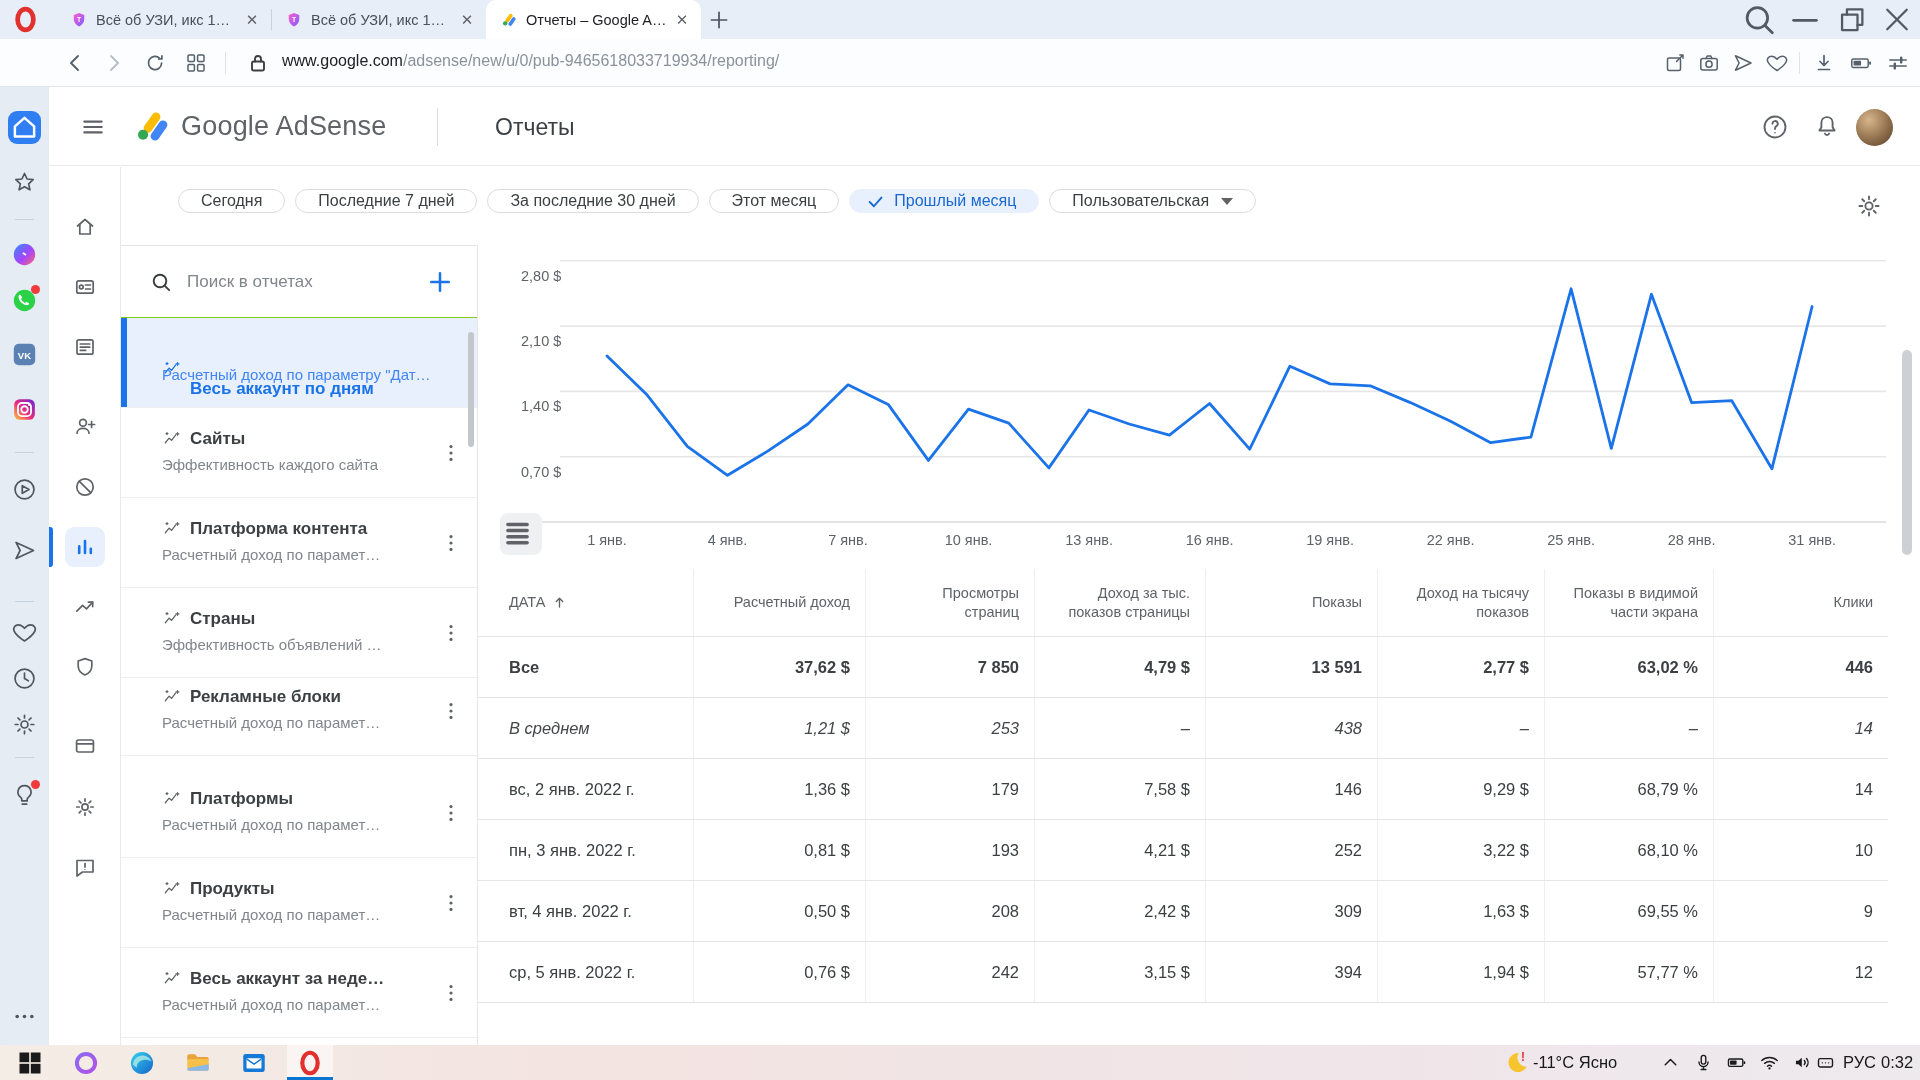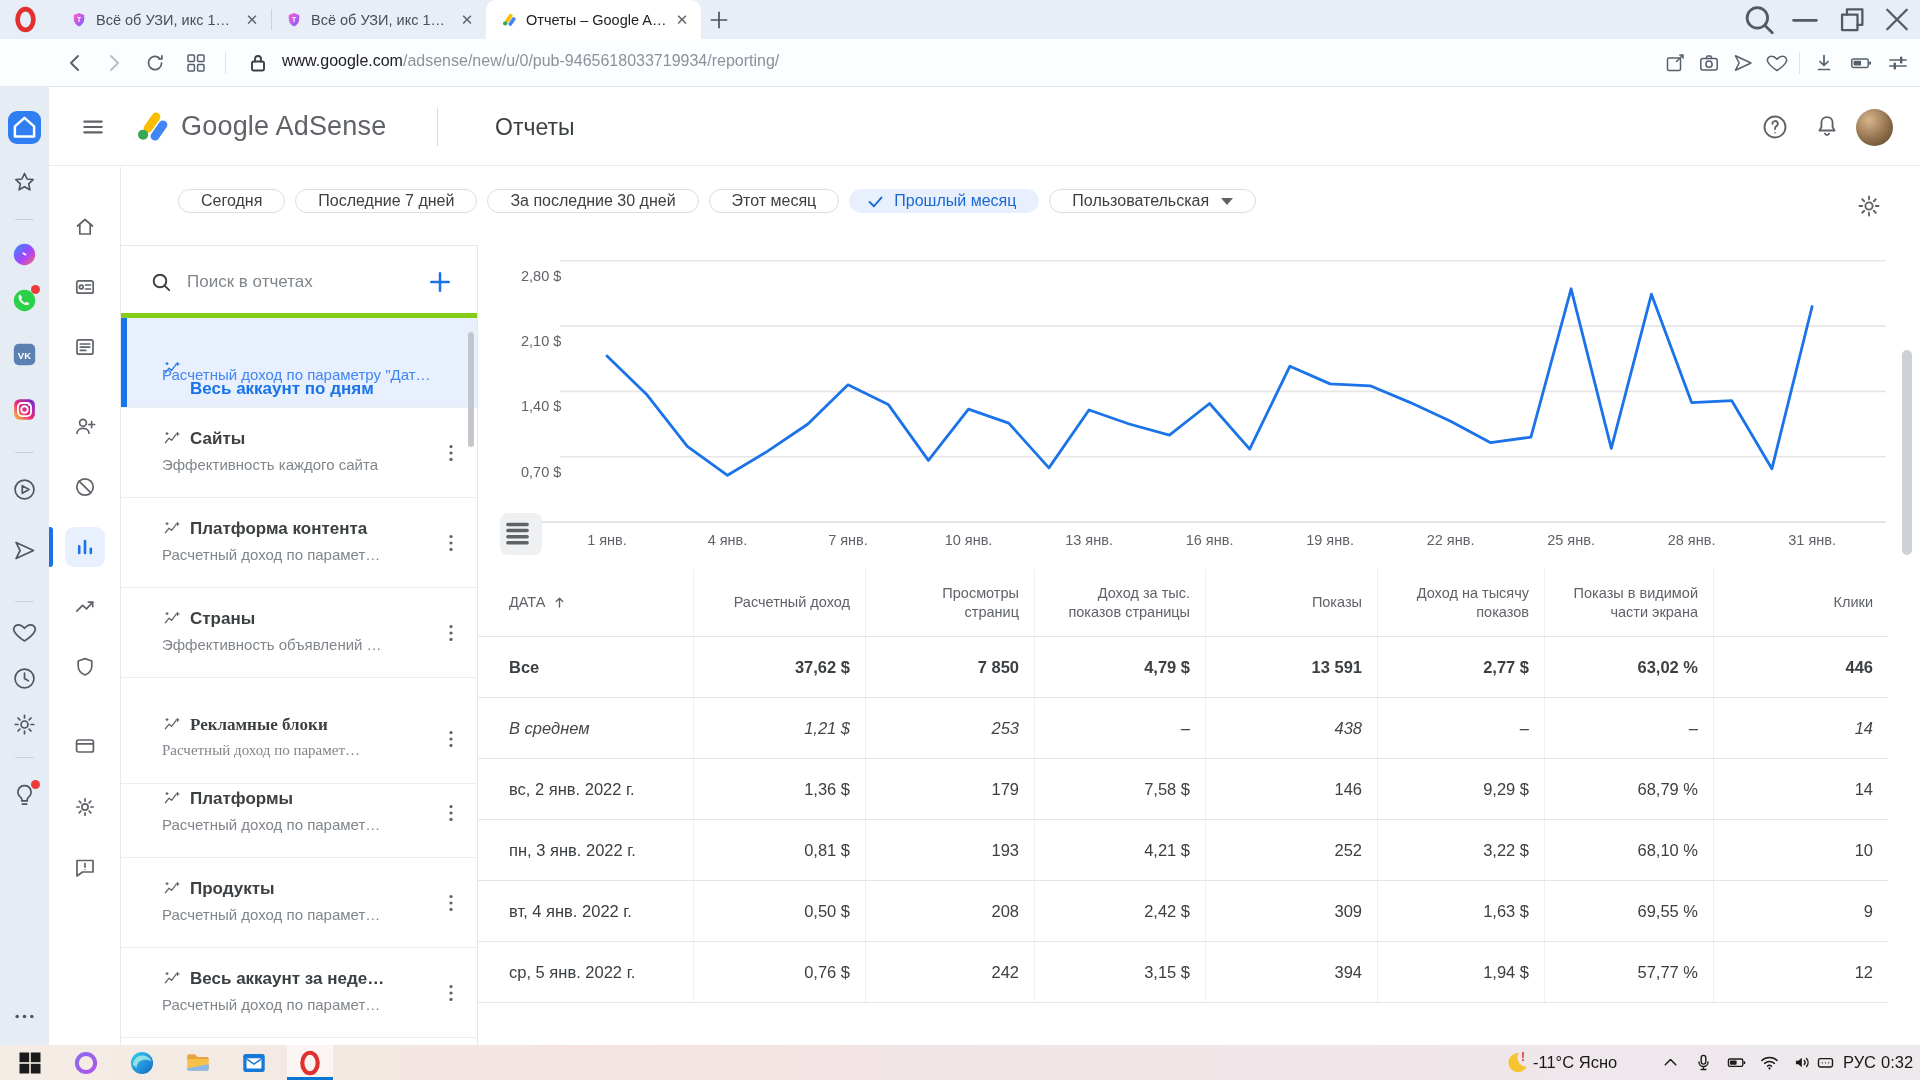--- a/index.html
+++ b/index.html
@@ -57,21 +57,21 @@
   .chip{height:24px;border:1px solid #dadce0;border-radius:21px;background:#fff;display:flex;
         align-items:center;padding:0 22px;font-size:16px;color:#3c4043;white-space:nowrap;}
   .chip.selected{background:#e8f0fe;border-color:#e8f0fe;color:#1967d2;padding:0 22px 0 16px;}
   .chip .chk{width:19px;height:19px;margin-right:9px;color:#1967d2;}
   .chip .dd{width:0;height:0;border-left:6px solid transparent;border-right:6px solid transparent;
             border-top:7px solid #5f6368;margin-left:12px;}
   .report-gear{position:absolute;left:1734px;top:25px;width:28px;height:28px;color:#5f6368;}
   
   .report-panel{position:absolute;left:72px;top:158px;width:357px;height:800px;
                 border-top:1px solid #e4e6e9;border-right:1px solid #e4e6e9;background:#fff;}
-  .search-row{position:absolute;left:0;top:0;width:100%;height:72px;border-bottom:5px solid #84cc16;}
+  .search-row{position:absolute;left:0;top:0;width:100%;height:72px;border-bottom:1px solid #84cc16;}
   .search-ic{position:absolute;left:28px;top:24px;width:24px;height:24px;color:#3c4043;}
   .search-input{position:absolute;left:64px;top:18px;width:220px;height:36px;border:none;outline:none;
                 font-size:17px;font-family:"Liberation Sans",sans-serif;color:#3c4043;background:transparent;}
   .search-input::placeholder{color:#80868b;}
   .add-report{position:absolute;right:22px;top:21px;width:30px;height:30px;color:#1a73e8;}
   .rlist-item{position:absolute;left:0;width:100%;height:90px;border-bottom:1px solid #eceef0;}
   .rlist-item.selected{background:#e8f0fe;}
   .rlist-bar{position:absolute;left:0;top:0;width:6px;height:100%;background:#1a73e8;}
   .rl-row{position:absolute;left:41px;top:21px;display:flex;align-items:center;}
   .rl-spark{width:20px;height:20px;margin-right:8px;color:#5f6368;}
@@ -586,21 +586,21 @@
             </div>
             <div class="rl-sub">Эффективность объявлений …</div>
             <div class="rl-dots"><svg viewBox="0 0 24 24" width="100%" height="100%">
                 <g fill="none" stroke="currentColor" stroke-width="1.7" stroke-linecap="round" stroke-linejoin="round">
                   <circle cx="12" cy="5.6" r="1.6" fill="currentColor" stroke="none"></circle>
                   <circle cx="12" cy="12" r="1.6" fill="currentColor" stroke="none"></circle>
                   <circle cx="12" cy="18.4" r="1.6" fill="currentColor" stroke="none"></circle>
                 </g>
               </svg></div>
           </div>
-          <div class="rlist-item" style="top: 448px; font-family: Liberation Serif, serif;">
+          <div class="rlist-item" style="top: 420px;">
             <div class="rl-row">
               <span class="rl-spark"><svg viewBox="0 0 24 24" width="100%" height="100%">
                   <g fill="none" stroke="currentColor" stroke-width="1.5" stroke-linecap="round" stroke-linejoin="round">
                     <path d="M4 16.5 8.5 11l3 2.6L16.5 7"></path>
                     <path d="M18.6 4.2v3.4M16.9 5.9h3.4M6 4.2v2.4M4.8 5.4h2.4"></path>
                   </g>
                 </svg></span>
               <span class="rl-title">Рекламные блоки</span>
             </div>
             <div class="rl-sub">Расчетный доход по парамет…</div>

